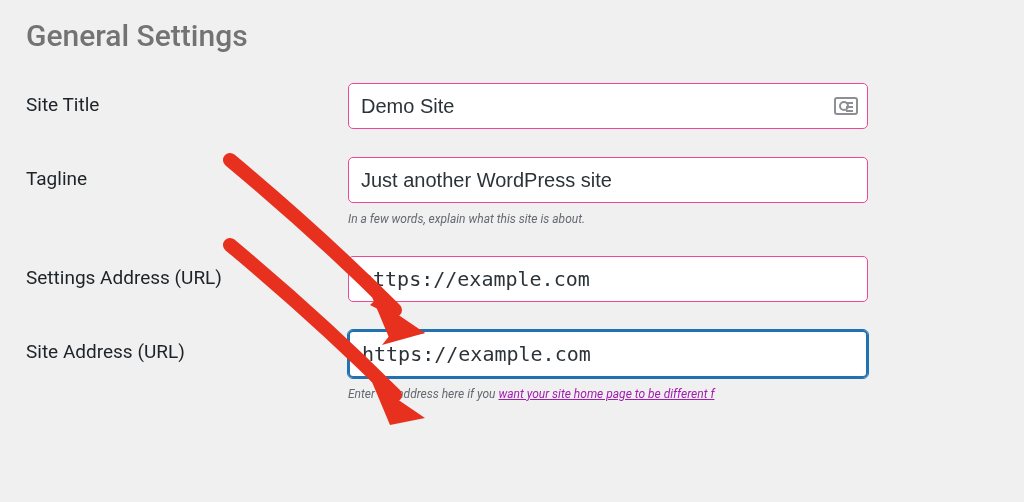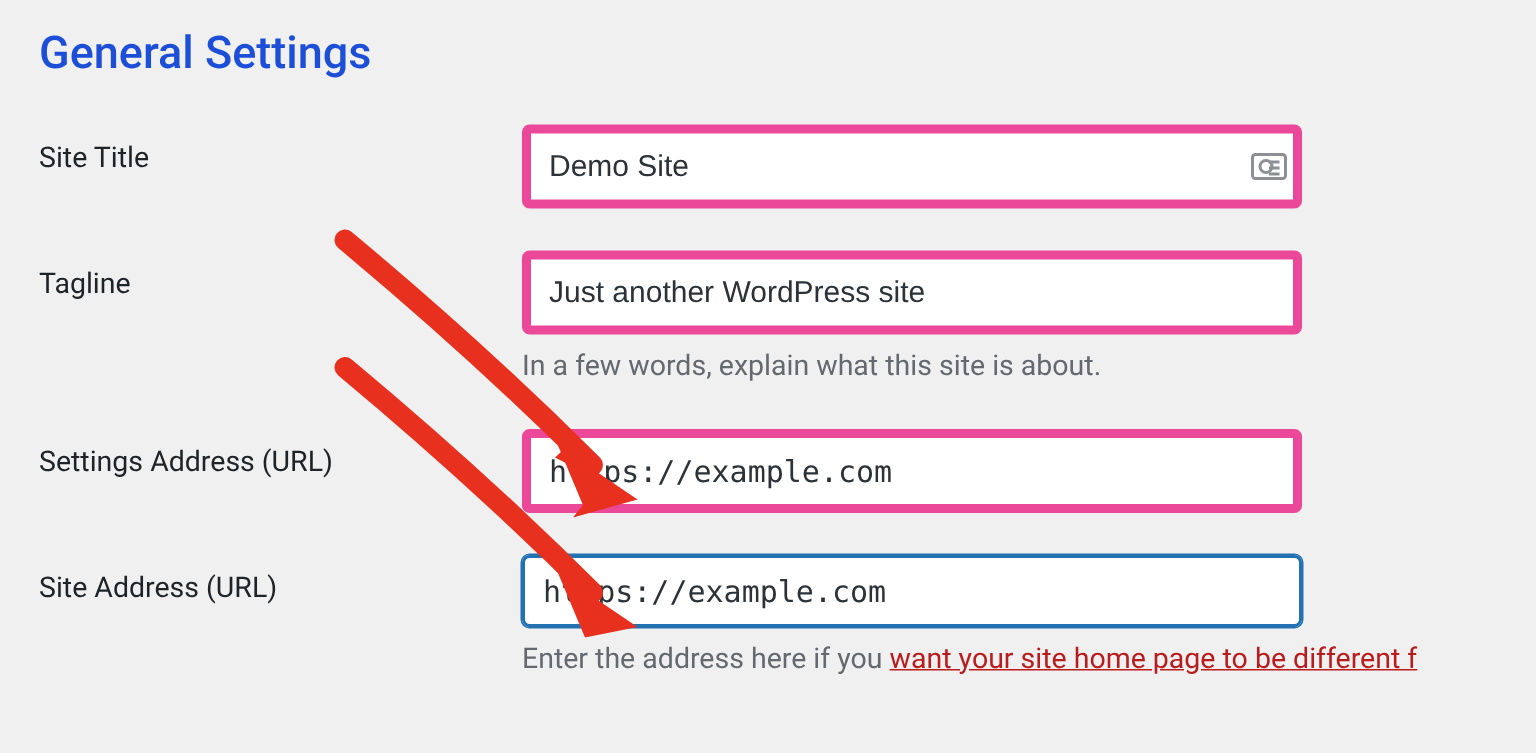--- a/index.html
+++ b/index.html
@@ -8,21 +8,21 @@
       font-family: -apple-system, BlinkMacSystemFont, "Segoe UI", Roboto, sans-serif;
       padding: 18px 26px;
       width: 1024px;
       height: 502px;
       overflow: hidden;
       position: relative;
     }
     h1 {
       font-size: 30px;
       font-weight: 500;
-      color: #1d4ed8;
+      color: #737373;
       margin-bottom: 30px;
     }
     .row {
       display: flex;
       align-items: flex-start;
       margin-bottom: 28px;
     }
     .label {
       width: 322px;
       flex: 0 0 322px;
@@ -32,42 +32,43 @@
       padding-top: 10px;
     }
     .field {
       flex: 1;
     }
     .field input[type="text"] {
       width: 520px;
       max-width: 100%;
       padding: 8px 12px;
       font-size: 20px;
-      border: 6px solid #ec4899;
+      border: 1px solid #ec4899;
       border-radius: 5px;
       background: #fff;
       color: #2c3338;
       line-height: 1.4;
     }
     .field.mono input[type="text"] {
       font-family: ui-monospace, Menlo, Consolas, monospace;
     }
     .field input.focused {
       border: 2px solid #2271b1;
       outline: 1px solid #2271b1;
       outline-offset: 0;
     }
     .desc {
-      font-size: 19px;
+      font-size: 12px;
       color: #646970;
       margin-top: 8px;
       line-height: 1.4;
+      font-style: italic;
     }
     .desc a {
-      color: #b91c1c;
+      color: #a21caf;
       text-decoration: underline;
     }
     .input-wrap {
       position: relative;
       width: 520px;
     }
     .contact-icon {
       position: absolute;
       right: 10px;
       top: 50%;

